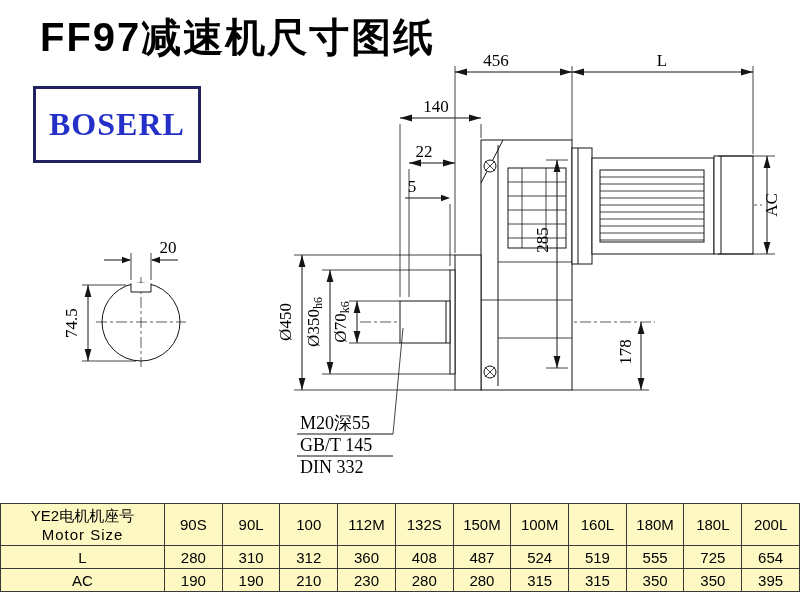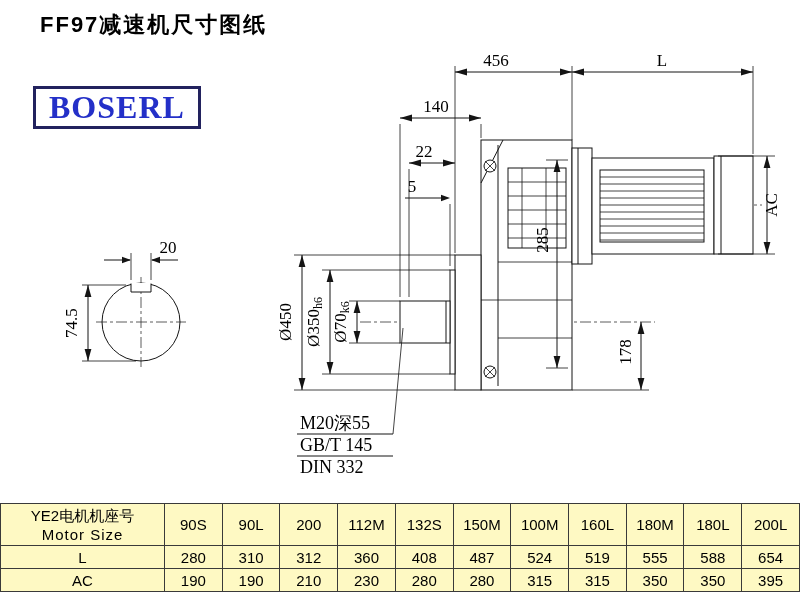--- a/index.html
+++ b/index.html
@@ -1,19 +1,19 @@
 <!DOCTYPE html>
 <html><head>
 <meta charset="utf-8">
 <style>
   *{margin:0;padding:0;box-sizing:border-box}
   html,body{background:#fff}
   .stage{position:relative;width:800px;height:616px;background:#fff;overflow:hidden;font-family:"Liberation Sans",sans-serif}
-  .title{position:absolute;left:40px;top:10px;font-size:22px;font-weight:bold;color:#000;letter-spacing:2px;font-family:"Liberation Sans",sans-serif}
-  .logo{position:absolute;left:33px;top:86px;border:3px solid #22225e;padding:0 13px;background:#fff}
+  .title{position:absolute;left:40px;top:10px;font-size:40px;font-weight:bold;color:#000;letter-spacing:2px;font-family:"Liberation Sans",sans-serif}
+  .logo{position:absolute;left:33px;top:86px;border:3px solid #22225e;padding:17px 13px;background:#fff}
   .logo span{font-family:"Liberation Serif",serif;font-size:32px;font-weight:bold;color:#2430c8;letter-spacing:1px}
   svg.draw{position:absolute;left:0;top:0}
   svg text{font-family:"Liberation Serif",serif;font-size:17px;fill:#000}
   svg .tol{font-size:12px}
   svg .note{font-size:18px}
   .s{stroke:#141414;stroke-width:1;fill:none}
   .sf{stroke:#141414;stroke-width:1;fill:#fff}
   .thin{stroke:#141414;stroke-width:0.8;fill:none}
   .cl{stroke:#333;stroke-width:0.8;stroke-dasharray:11 3 3 3;fill:none}
   .diml{stroke:#141414;stroke-width:1;fill:none}
@@ -203,42 +203,42 @@
         <col>
     </colgroup>
     <tbody>
       <tr class="hd">
         <td>
           <div class="cn">YE2电机机座号</div>
           <div class="en">Motor Size</div>
         </td>
         <td>90S</td>
         <td>90L</td>
-        <td>200</td>
+        <td>100</td>
         <td>112M</td>
         <td>132S</td>
         <td>150M</td>
         <td>100M</td>
         <td>160L</td>
         <td>180M</td>
         <td>180L</td>
         <td>200L</td>
       </tr>
       <tr>
         <td>L</td>
         <td>280</td>
         <td>310</td>
         <td>312</td>
         <td>360</td>
         <td>408</td>
         <td>487</td>
         <td>524</td>
         <td>519</td>
         <td>555</td>
-        <td>588</td>
+        <td>725</td>
         <td>654</td>
       </tr>
       <tr>
         <td>AC</td>
         <td>190</td>
         <td>190</td>
         <td>210</td>
         <td>230</td>
         <td>280</td>
         <td>280</td>

